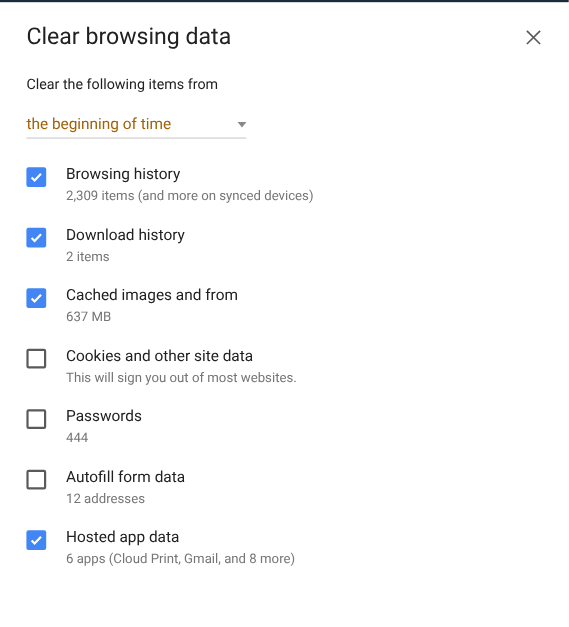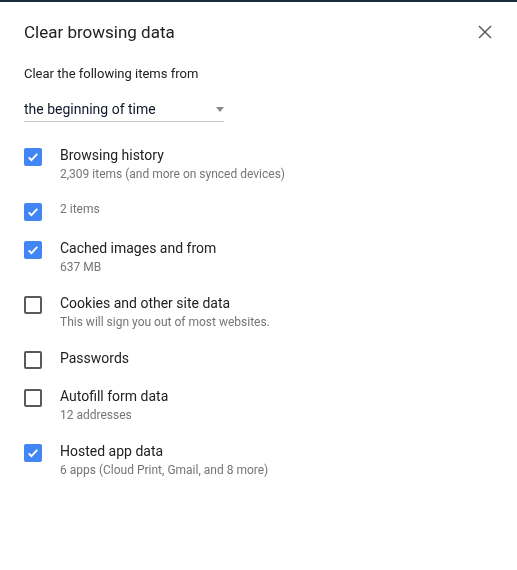--- a/index.html
+++ b/index.html
@@ -18,21 +18,21 @@
     .dialog {
       padding: 20px 24px 16px 24px;
     }
     .header {
       display: flex;
       justify-content: space-between;
       align-items: center;
       margin-bottom: 24px;
     }
     .title {
-      font-size: 17px;
+      font-size: 21px;
       font-weight: 400;
       color: #212121;
     }
     .close-btn {
       width: 16px;
       height: 16px;
       cursor: pointer;
       color: #5a5a5a;
     }
     .range-row {
@@ -41,21 +41,21 @@
       margin-bottom: 24px;
       gap: 16px;
       flex-direction: column;
     }
     .range-label {
       font-size: 13px;
       color: #212121;
     }
     .range-select {
       font-size: 14px;
-      color: #0f172a;
+      color: #a16207;
       border: none;
       border-bottom: 1px solid #ccc;
       background: transparent;
       padding: 4px 0;
       width: 200px;
       display: flex;
       justify-content: space-between;
       align-items: center;
       cursor: pointer;
     }
@@ -148,20 +148,21 @@
           <div class="item-desc">2,309 items (and more on synced devices)</div>
         </div>
       </div>
       <div class="item">
         <div class="checkbox checked">
           <svg class="checkmark" viewBox="0 0 18 18" width="14" height="14">
             <polyline points="3.5,9.5 7,13 14.5,5" fill="none" stroke="white" stroke-width="2.5"></polyline>
           </svg>
         </div>
         <div class="item-text">
+          <div class="item-title">Download history</div>
           <div class="item-desc">2 items</div>
         </div>
       </div>
       <div class="item">
         <div class="checkbox checked">
           <svg class="checkmark" viewBox="0 0 18 18" width="14" height="14">
             <polyline points="3.5,9.5 7,13 14.5,5" fill="none" stroke="white" stroke-width="2.5"></polyline>
           </svg>
         </div>
         <div class="item-text">
@@ -173,20 +174,21 @@
         <div class="checkbox unchecked"></div>
         <div class="item-text">
           <div class="item-title">Cookies and other site data</div>
           <div class="item-desc">This will sign you out of most websites.</div>
         </div>
       </div>
       <div class="item">
         <div class="checkbox unchecked"></div>
         <div class="item-text">
           <div class="item-title">Passwords</div>
+          <div class="item-desc">444</div>
         </div>
       </div>
       <div class="item">
         <div class="checkbox unchecked"></div>
         <div class="item-text">
           <div class="item-title">Autofill form data</div>
           <div class="item-desc">12 addresses</div>
         </div>
       </div>
       <div class="item">

